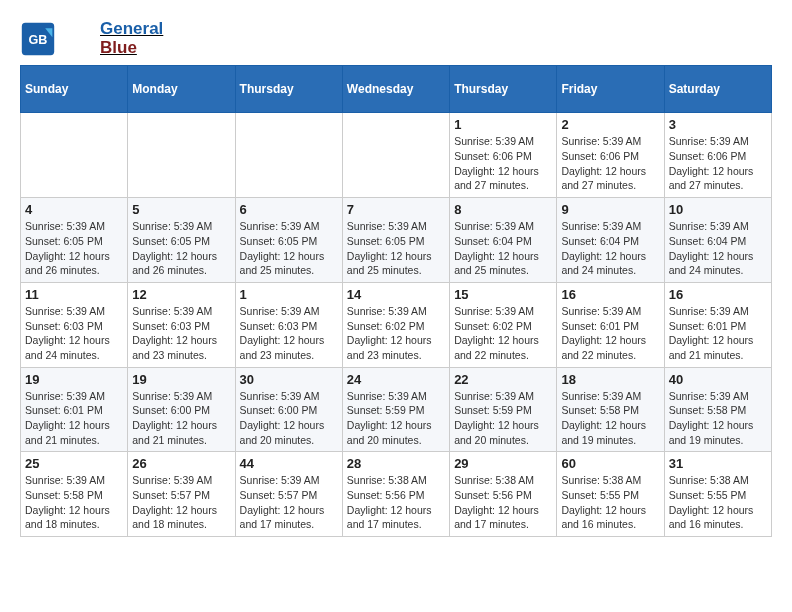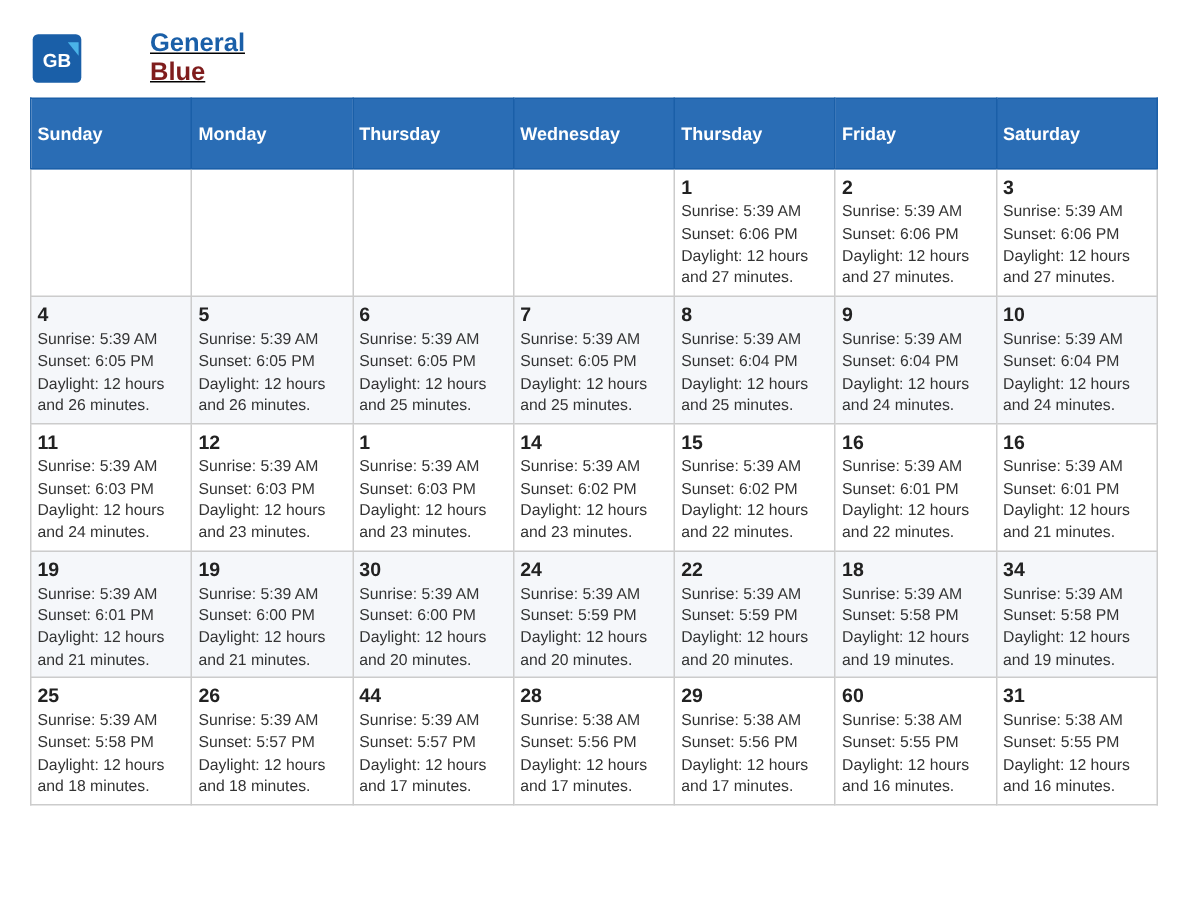--- a/index.html
+++ b/index.html
@@ -215,21 +215,21 @@
         </td>
         <td>
           <div class="day-number">22</div>
           <div class="day-info">Sunrise: 5:39 AM<br>Sunset: 5:59 PM<br>Daylight: 12 hours<br>and 20 minutes.</div>
         </td>
         <td>
           <div class="day-number">18</div>
           <div class="day-info">Sunrise: 5:39 AM<br>Sunset: 5:58 PM<br>Daylight: 12 hours<br>and 19 minutes.</div>
         </td>
         <td>
-          <div class="day-number">34</div>
+          <div class="day-number">40</div>
           <div class="day-info">Sunrise: 5:39 AM<br>Sunset: 5:58 PM<br>Daylight: 12 hours<br>and 19 minutes.</div>
         </td>
       </tr>
       <tr>
         <td>
           <div class="day-number">25</div>
           <div class="day-info">Sunrise: 5:39 AM<br>Sunset: 5:58 PM<br>Daylight: 12 hours<br>and 18 minutes.</div>
         </td>
         <td>
           <div class="day-number">26</div>

